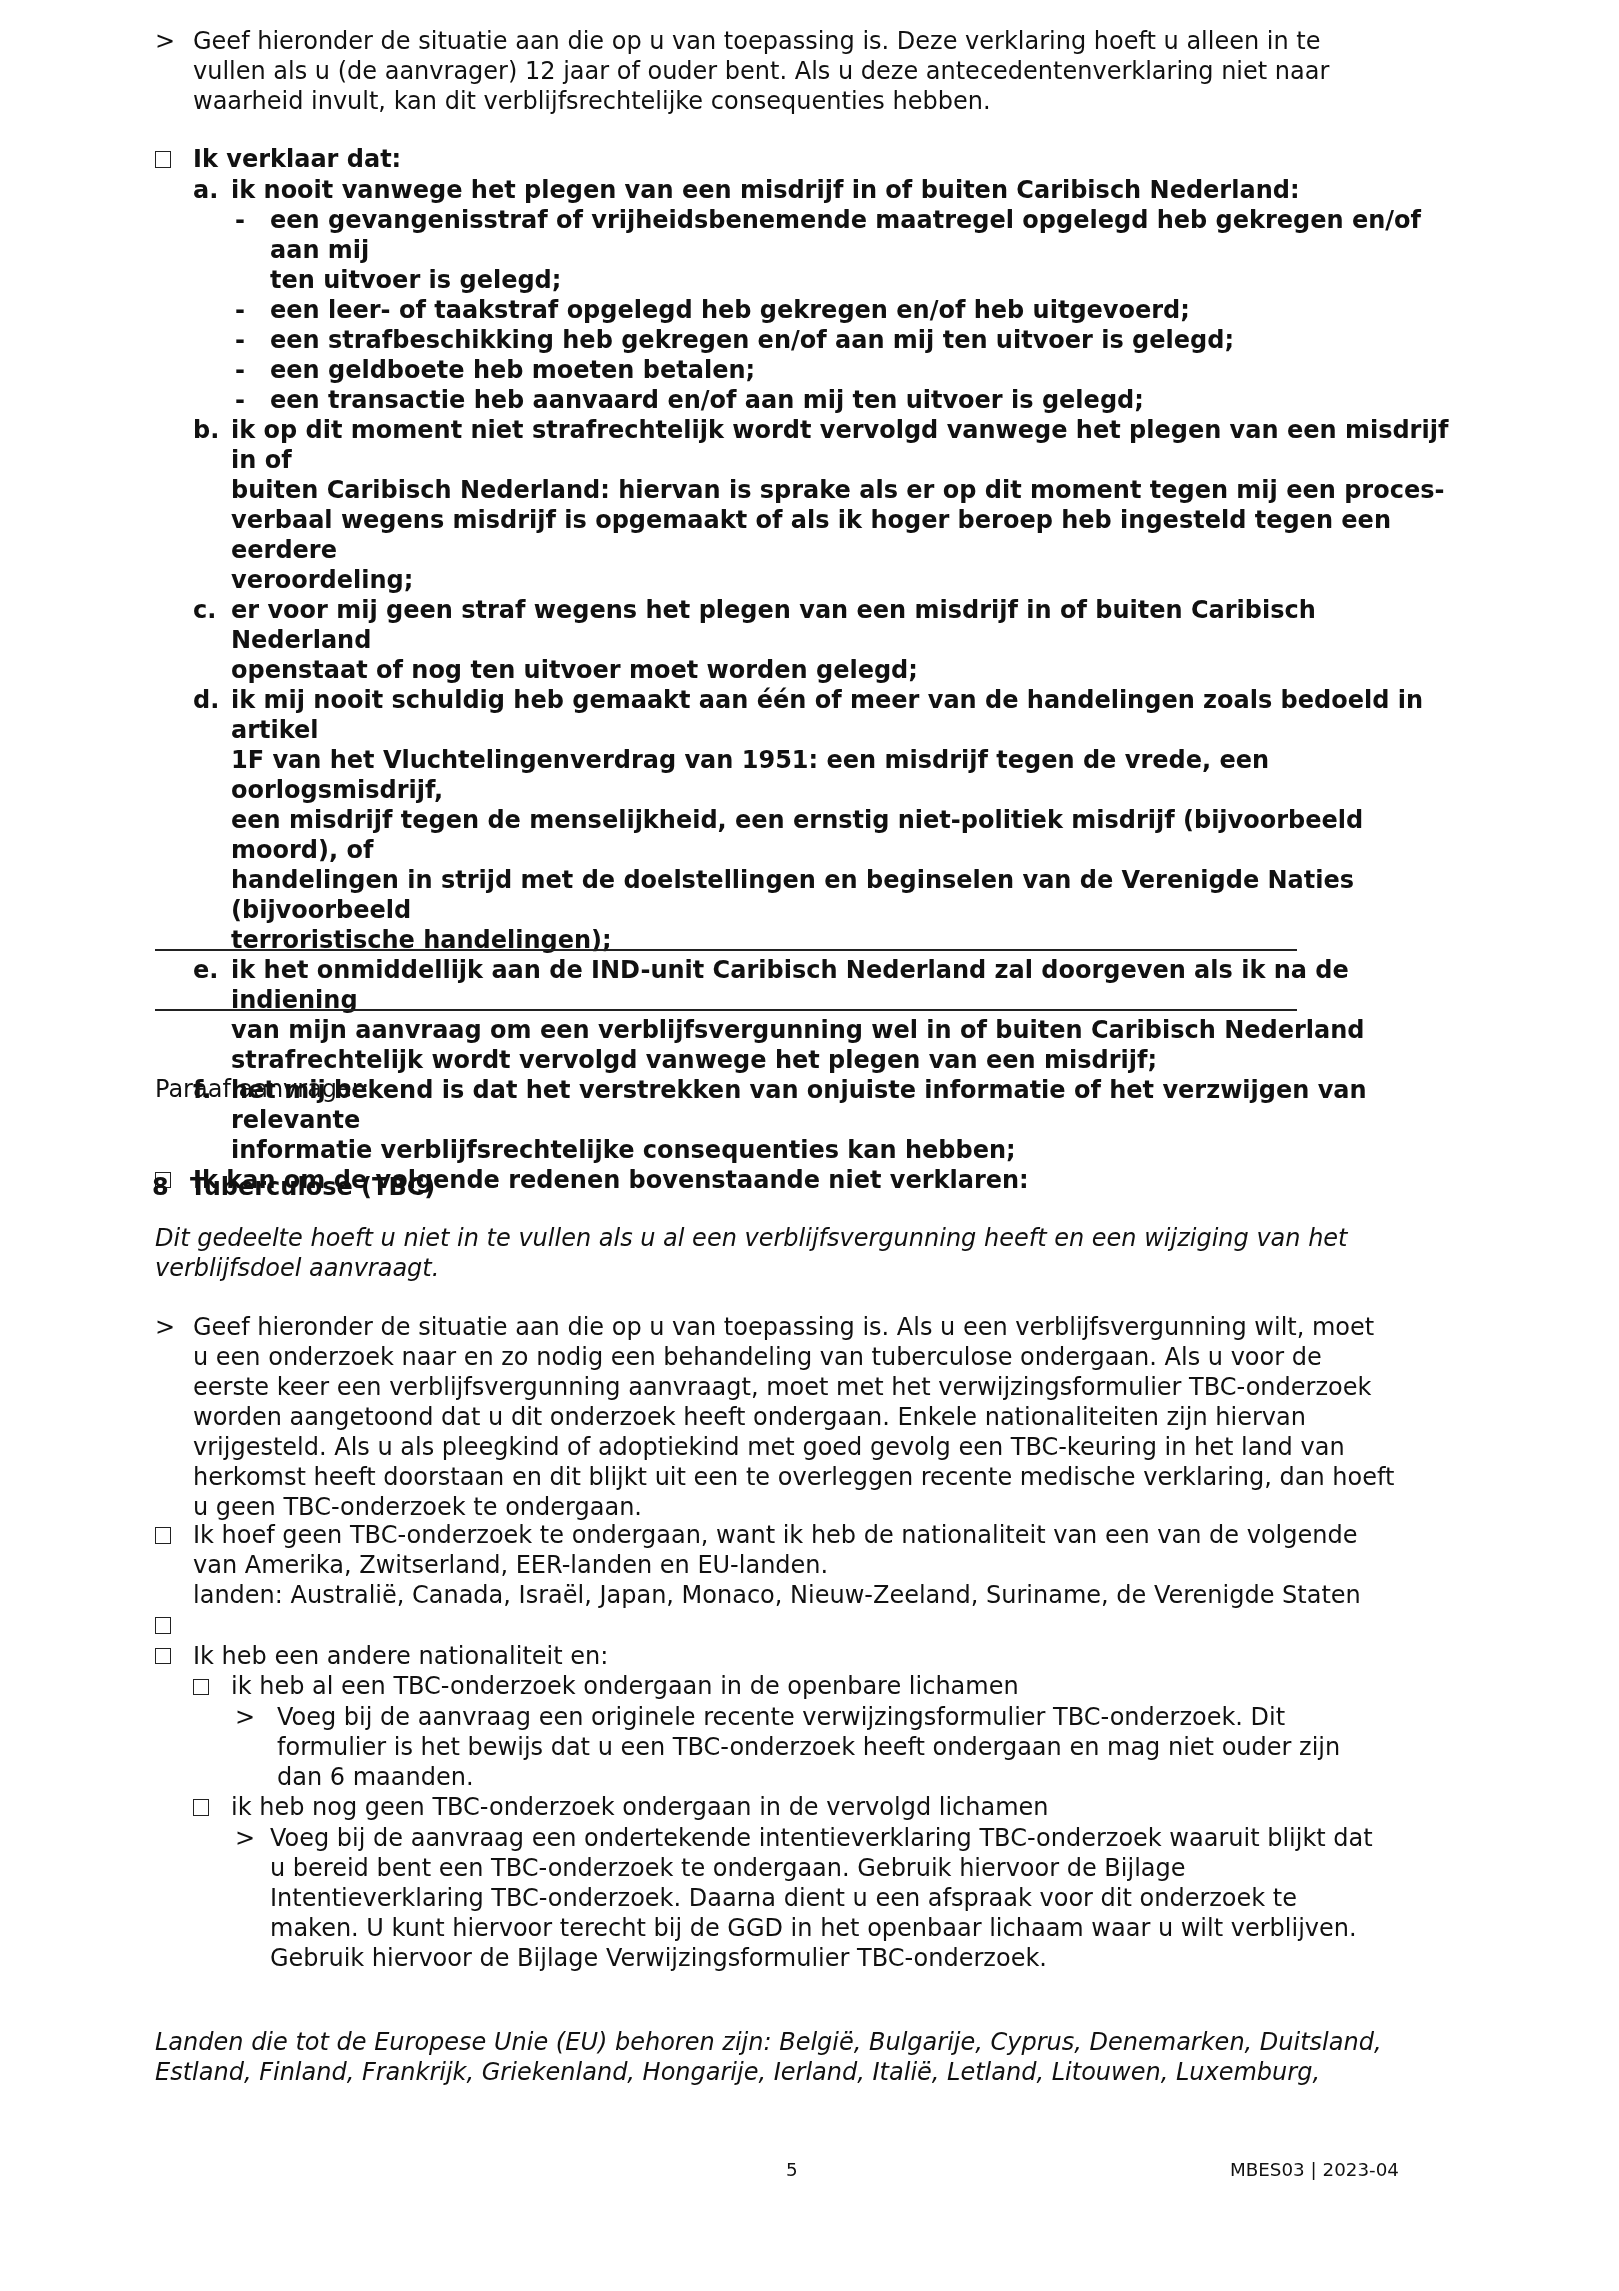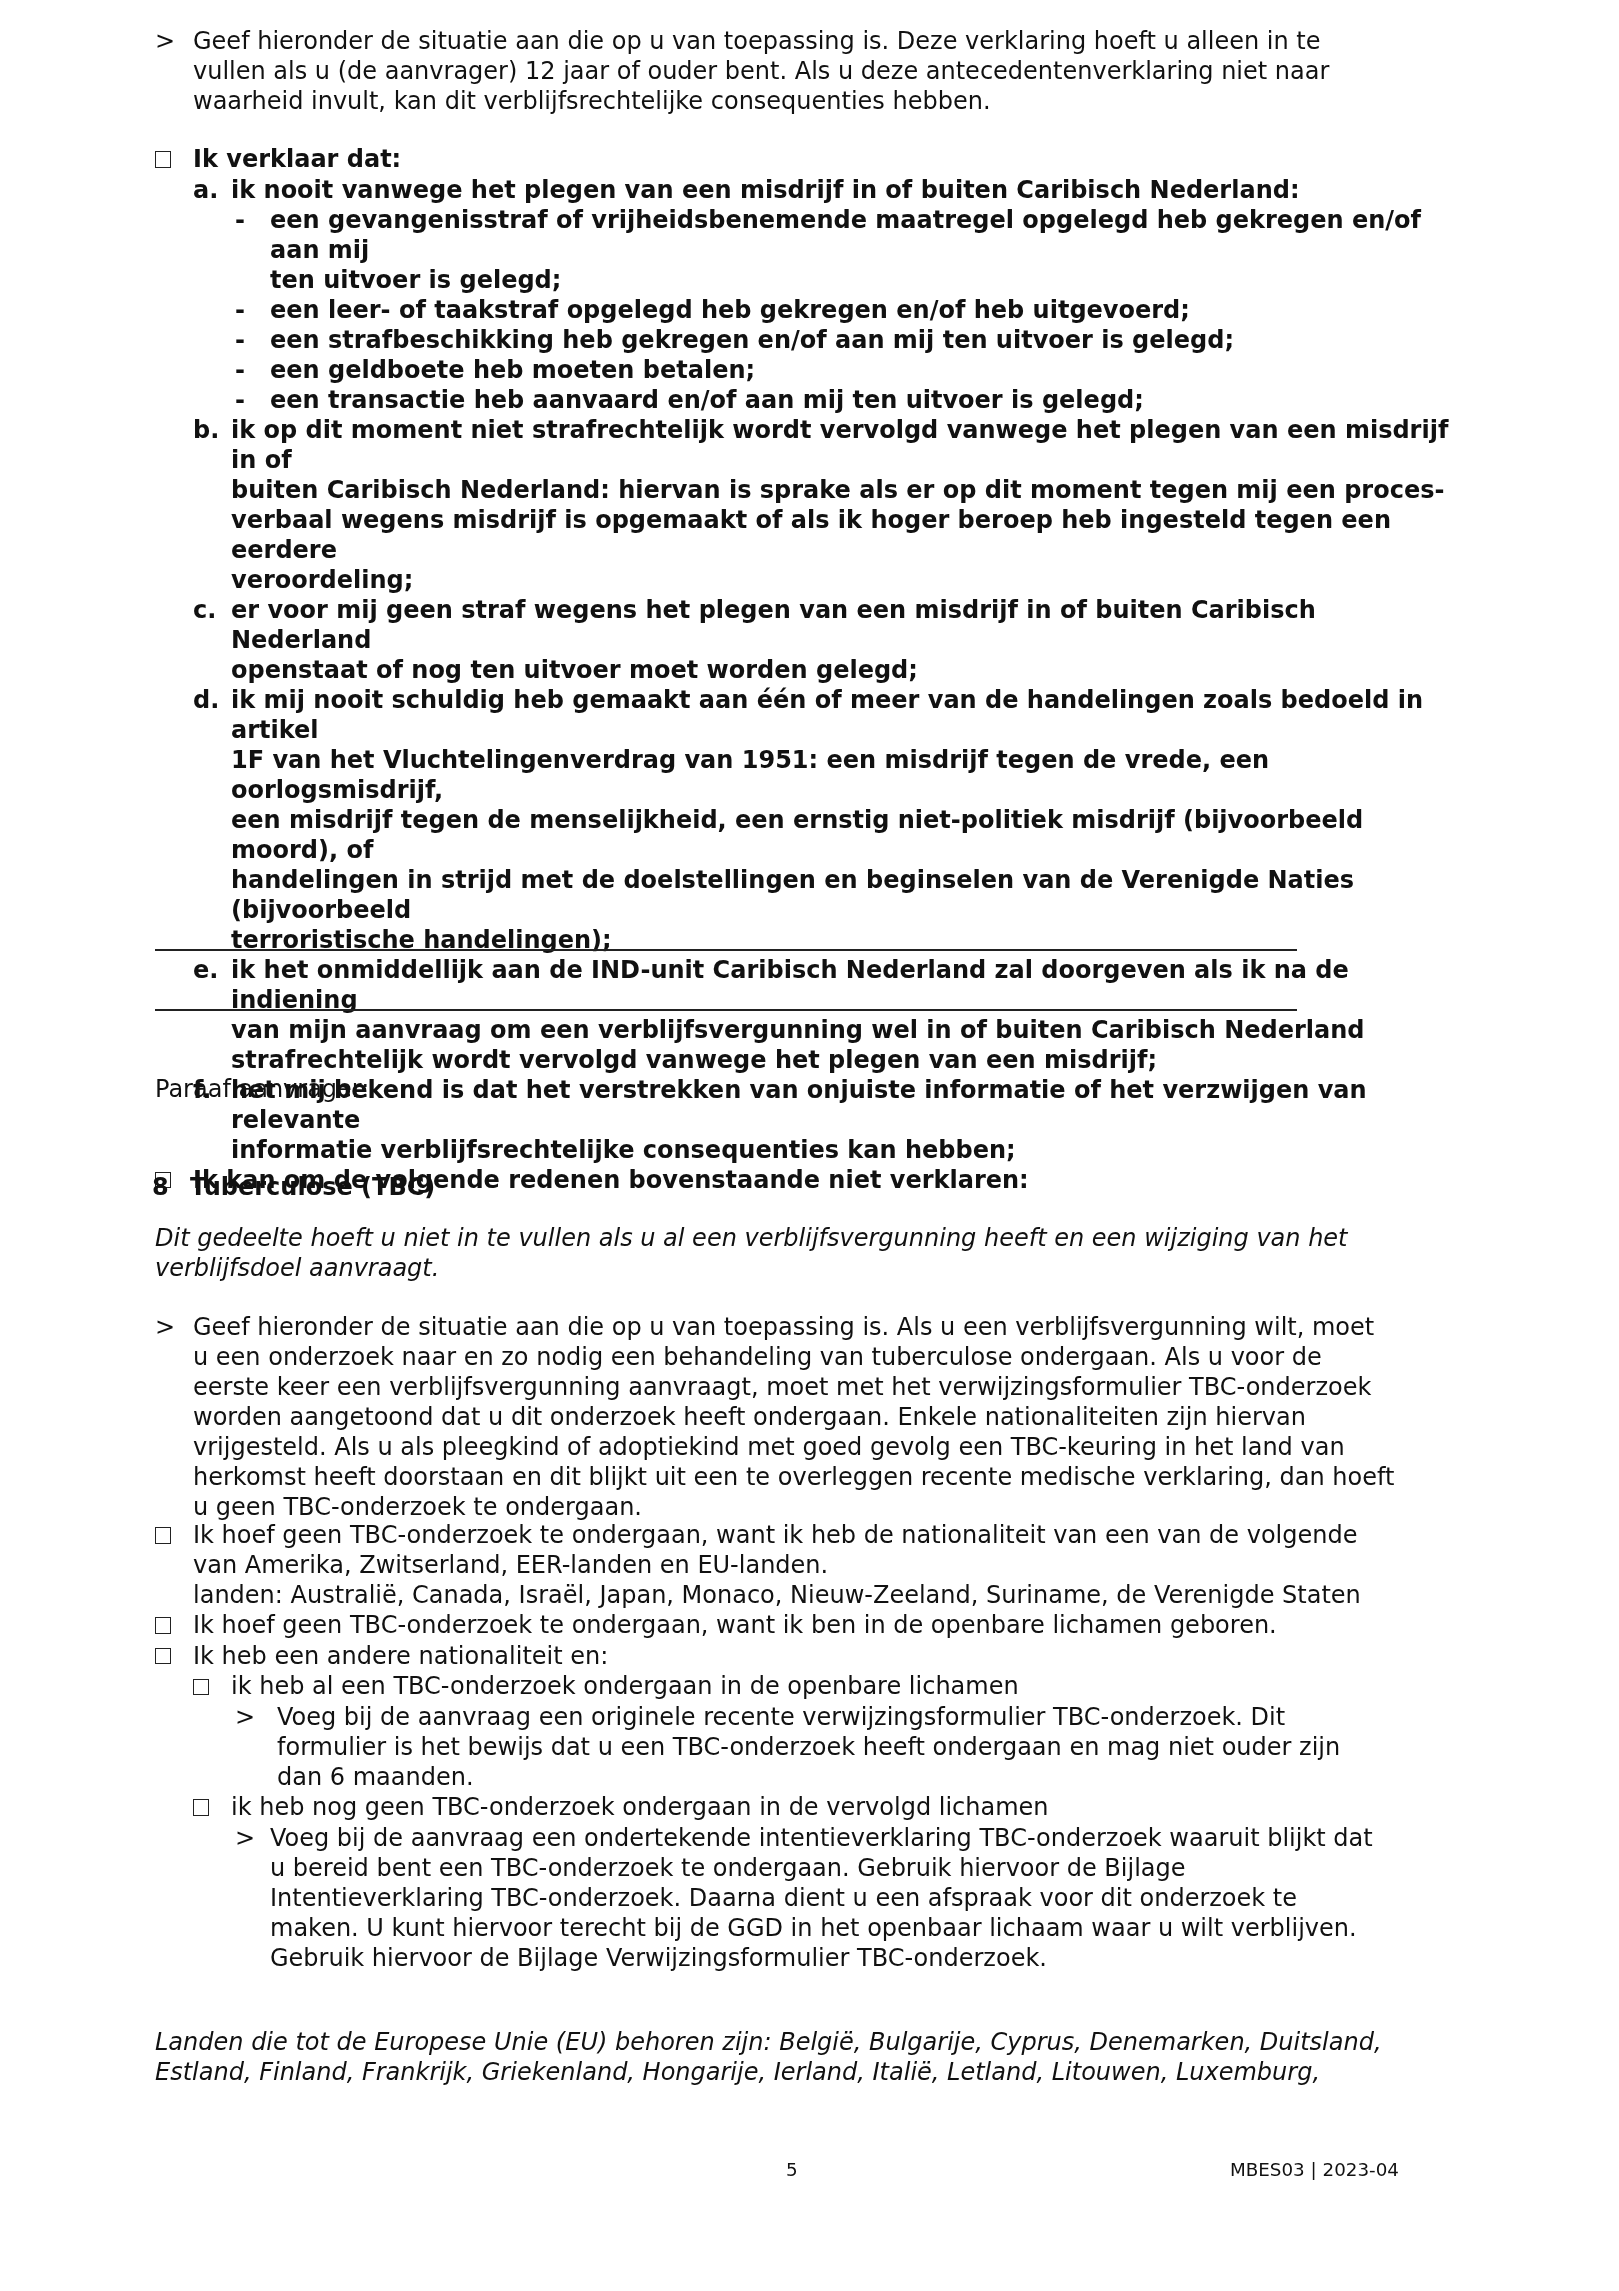--- a/index.html
+++ b/index.html
@@ -156,21 +156,20 @@
     <div class="row">
       <span class="marker"><span class="cb"></span></span>
       <div>
         <div>Ik hoef geen TBC-onderzoek te ondergaan, want ik heb de nationaliteit van een van de volgende</div>
         <div>van Amerika, Zwitserland, EER-landen en EU-landen.</div>
         <div>landen: Australië, Canada, Israël, Japan, Monaco, Nieuw-Zeeland, Suriname, de Verenigde Staten</div>
       </div>
     </div>
     <div class="row">
       <span class="marker"><span class="cb"></span></span>
-      <div>Ik hoef geen TBC-onderzoek te ondergaan, want ik ben in de openbare lichamen geboren.</div>
     </div>
     <div class="row">
       <span class="marker"><span class="cb"></span></span>
       <div>Ik heb een andere nationaliteit en:</div>
     </div>
 
     <div class="row ind1">
       <span class="marker"><span class="cb"></span></span>
       <div>ik heb al een TBC-onderzoek ondergaan in de openbare lichamen</div>
     </div>

